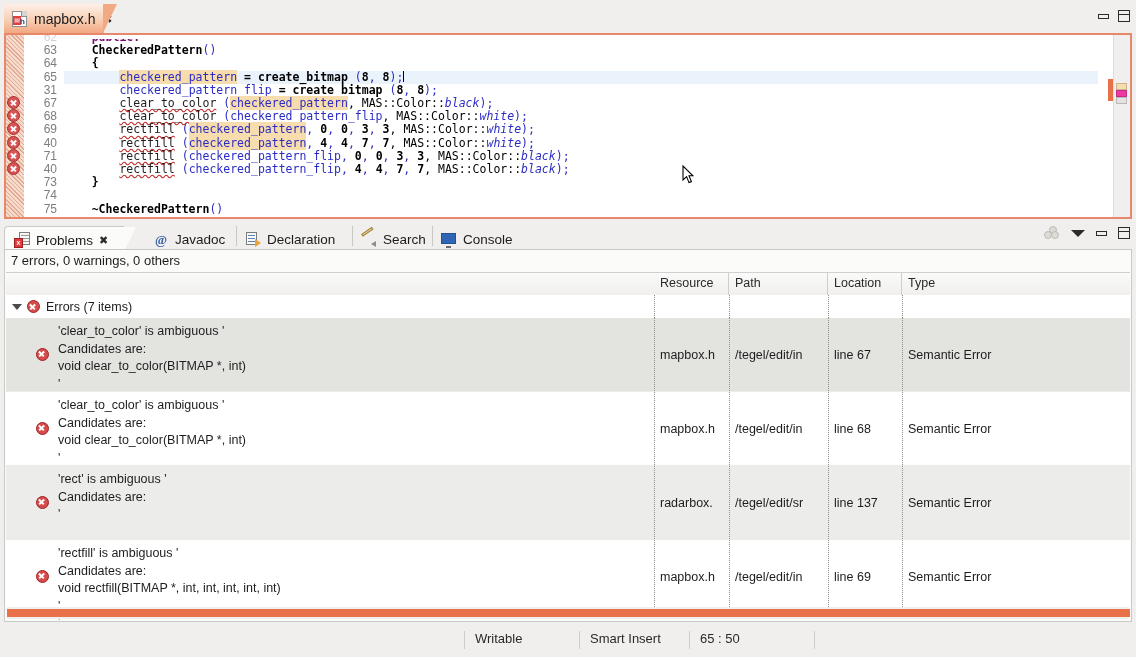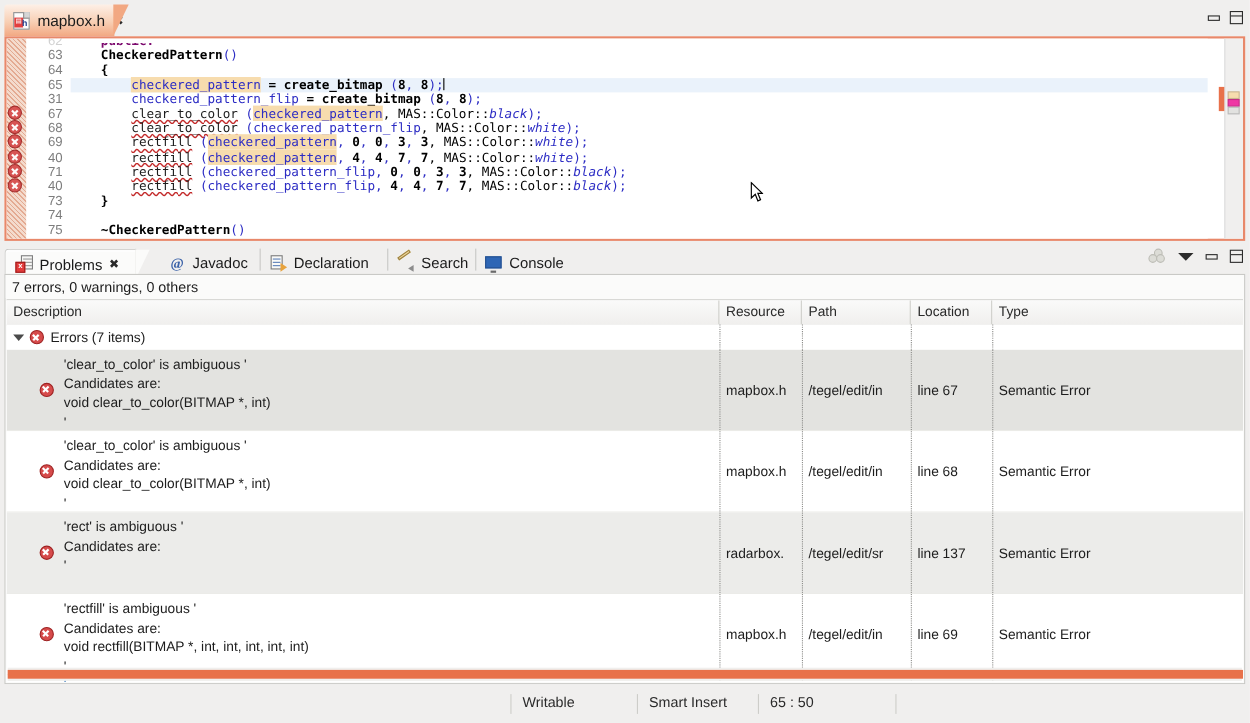--- a/index.html
+++ b/index.html
@@ -422,21 +422,20 @@
       <span class="chev-down"></span>
       <span class="win-btn btn-min"></span>
       <span class="win-btn btn-max"></span>
     </div>
 
     <div id="pv-body">
       <div id="pv-summary">7 errors, 0 warnings, 0 others</div>
 
       <div id="pv-table">
         <div id="thead">
-            <div class="th" style="left: 0px; width: 648px;">Description</div>
             <div class="th" style="left: 648px; width: 75px;">Resource</div>
             <div class="th" style="left: 723px; width: 99px;">Path</div>
             <div class="th" style="left: 822px; width: 74px;">Location</div>
             <div class="th" style="left: 896px; width: 230px; border-right: none;">Type</div>
           </div>
         <div id="tbody">
             <div class="grp-row" style="top: 22px;">
               <span class="tri"></span>
               <span style="position:relative;width:13px;height:13px;margin-right:6px;">
                 <span style="position:absolute;inset:0;border-radius:50%;background:#d64b4b;border:1px solid #9e2323;box-sizing:border-box;"></span>

